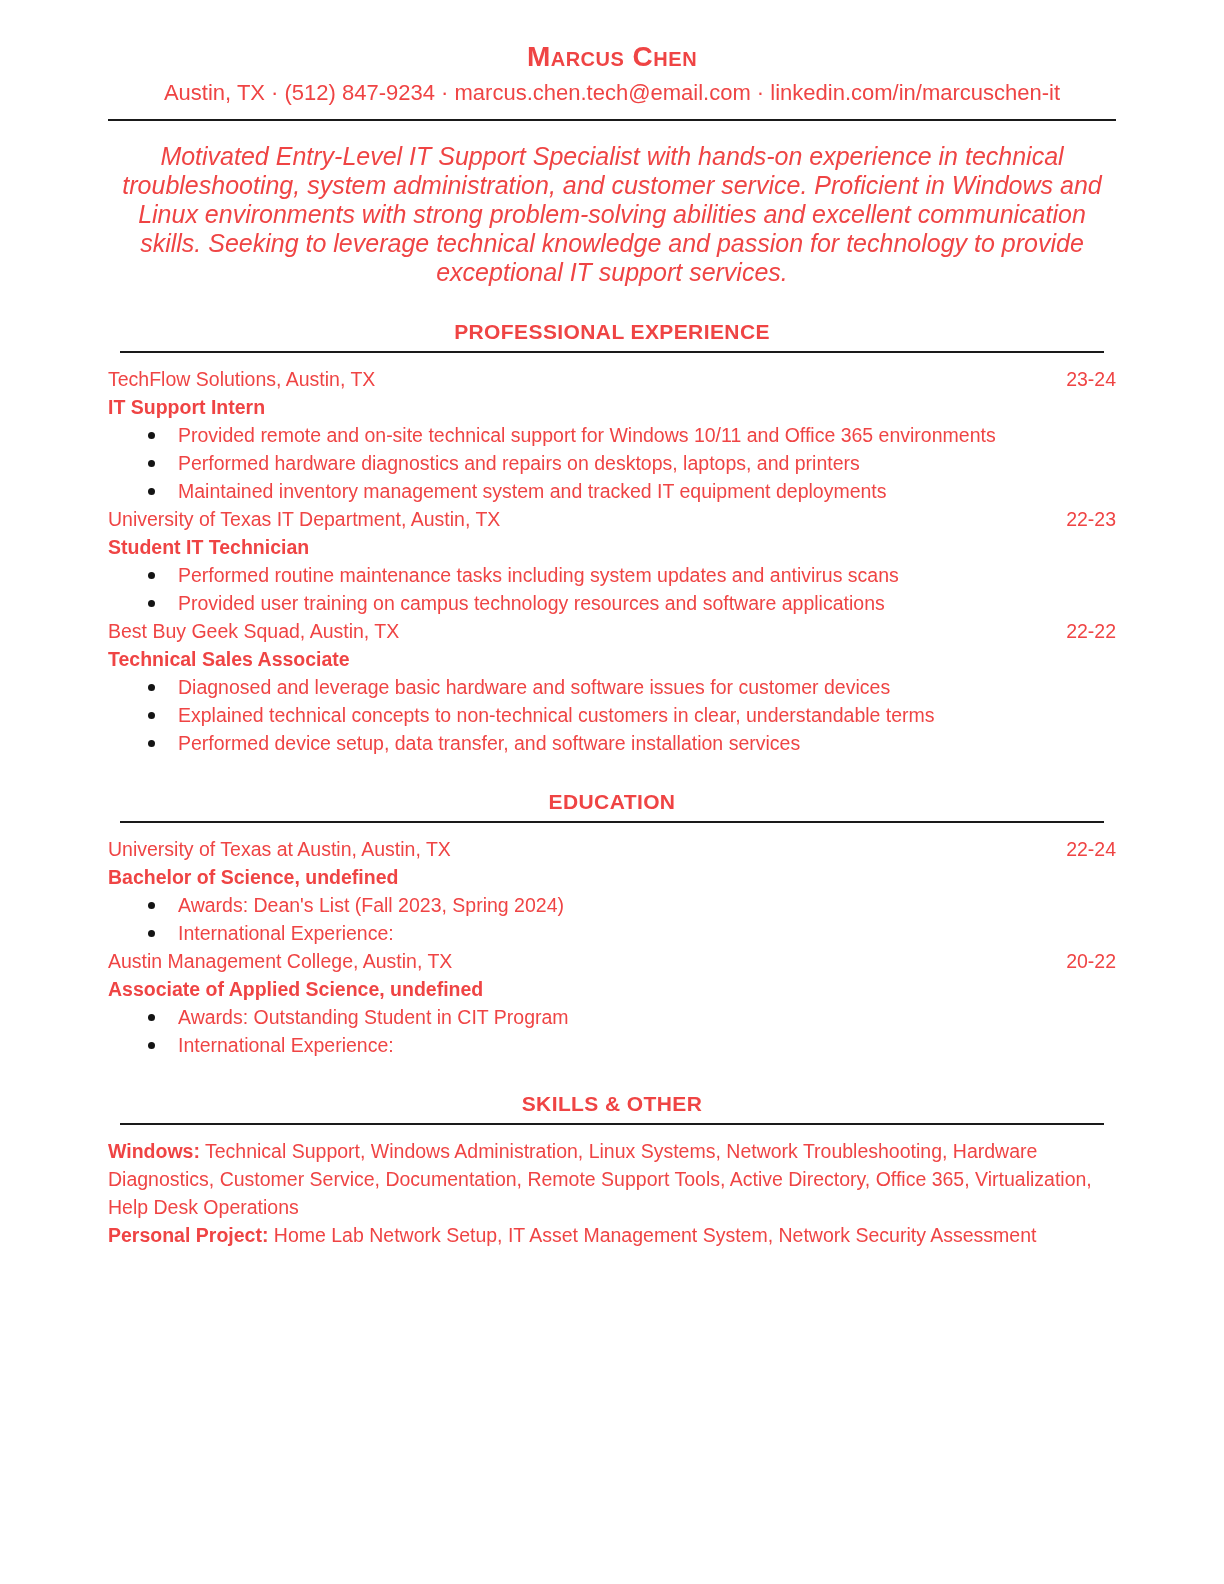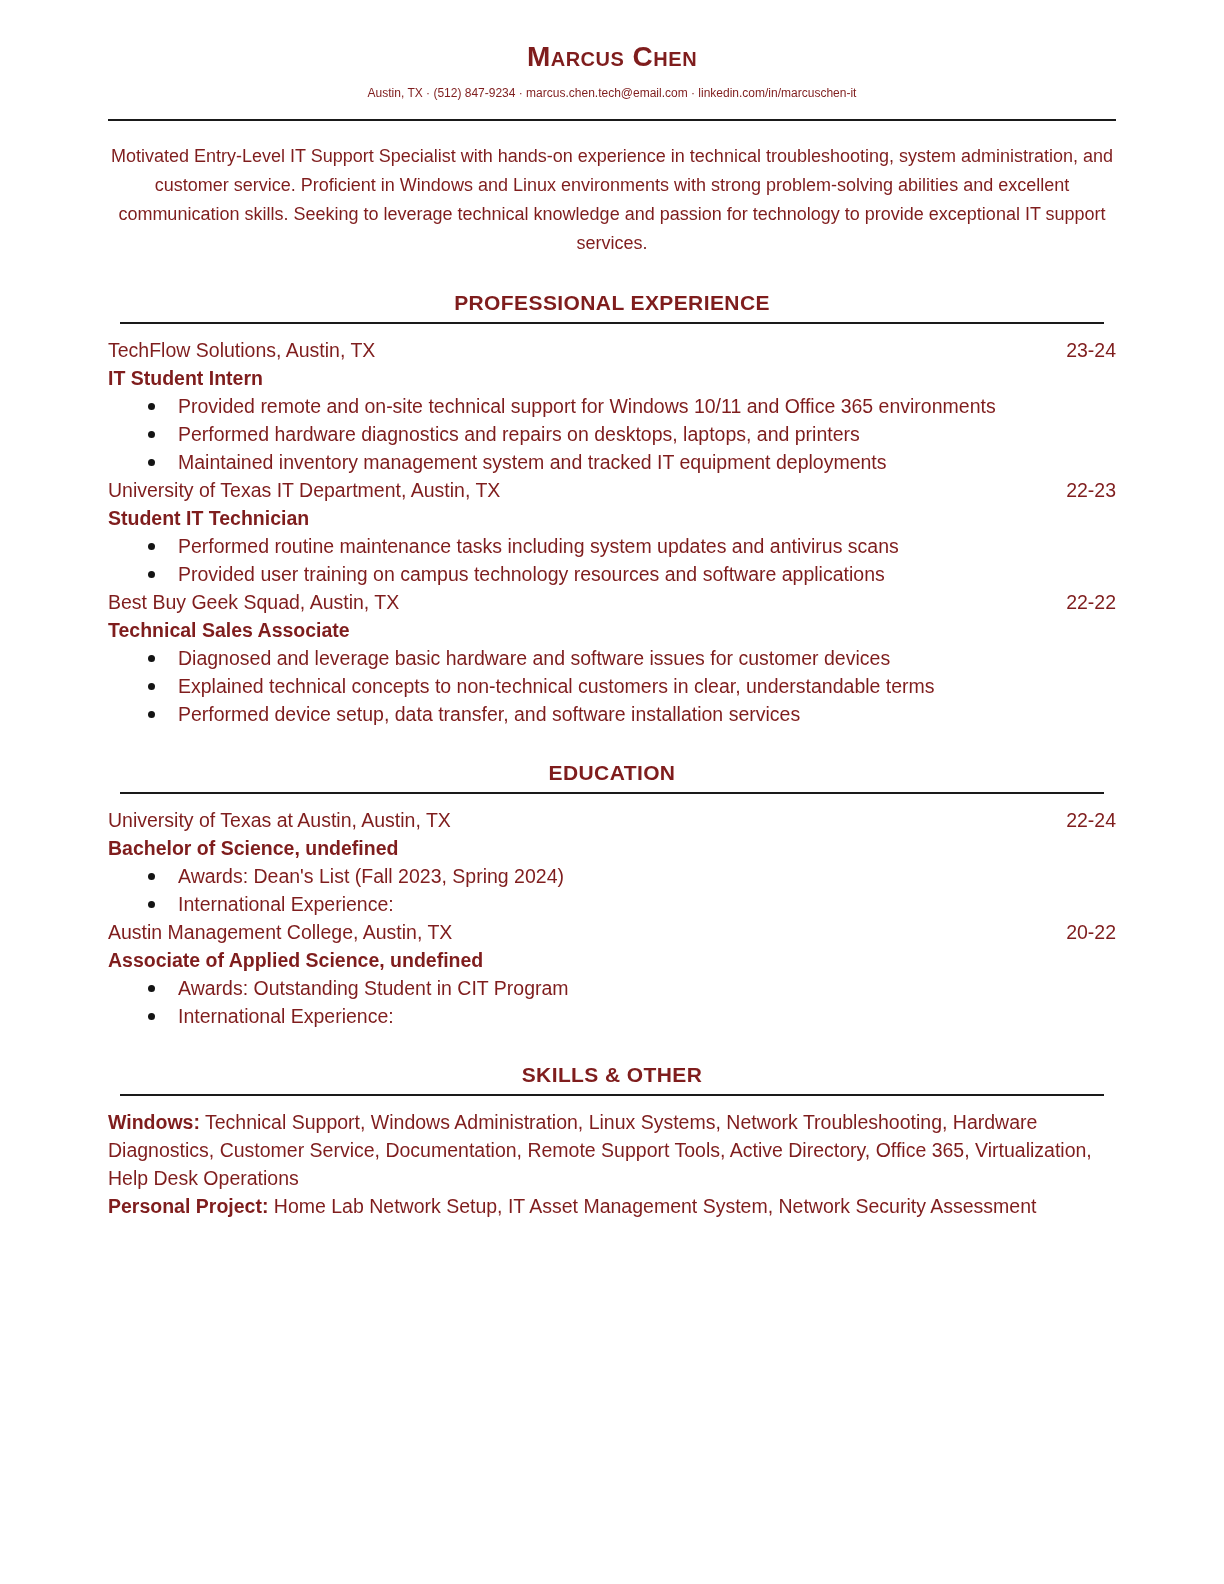--- a/index.html
+++ b/index.html
@@ -2,56 +2,57 @@
 <html><head>
 <meta charset="utf-8">
 <style>
   html, body { margin: 0; padding: 0; background: #e8e8e8; }
   .page {
     width: 1224px;
     height: 1584px;
     margin: 0 auto;
     box-sizing: border-box;
     background: #ffffff;
-    color: #7f1d1d;
+    color: #ef4444;
     font-family: "Liberation Sans", sans-serif;
     font-size: 19.5px;
     line-height: 28px;
     padding: 38px 108px 0 108px;
     overflow: hidden;
   }
 
   
   .name {
     margin: 0;
     text-align: center;
     font-size: 28px;
     line-height: 38px;
     font-weight: 700;
     font-variant: small-caps;
     letter-spacing: 0.5px;
   }
   .contact {
     text-align: center;
-    font-size: 12px;
+    font-size: 22px;
     line-height: 26px;
     margin-top: 4px;
   }
   .rule {
     border: none;
     border-top: 2.5px solid #1a1a1a;
     margin: 13px 0 0 0;
   }
 
   
   .summary {
     margin: 21px 0 12px 0;
     text-align: center;
-    font-size: 18px;
+    font-size: 25px;
     line-height: 29px;
+    font-style: italic;
   }
 
   
   .section { margin-top: 32px; }
   .section-heading {
     margin: 12px;
     text-align: center;
     font-size: 21px;
     line-height: 26px;
     font-weight: 700;
@@ -104,21 +105,21 @@
 
   <div class="section">
     <h2 class="section-heading">PROFESSIONAL EXPERIENCE</h2>
     <div class="section-body">
 
       <div>
         <div class="entry-row">
           <span class="entry-org">TechFlow Solutions, Austin, TX</span>
           <span class="entry-dates">23-24</span>
         </div>
-        <div class="entry-role">IT Student Intern</div>
+        <div class="entry-role">IT Support Intern</div>
         <ul class="bullets">
           <li>Provided remote and on-site technical support for Windows 10/11 and Office 365 environments</li>
           <li>Performed hardware diagnostics and repairs on desktops, laptops, and printers</li>
           <li>Maintained inventory management system and tracked IT equipment deployments</li>
         </ul>
       </div>
 
       <div>
         <div class="entry-row">
           <span class="entry-org">University of Texas IT Department, Austin, TX</span>

